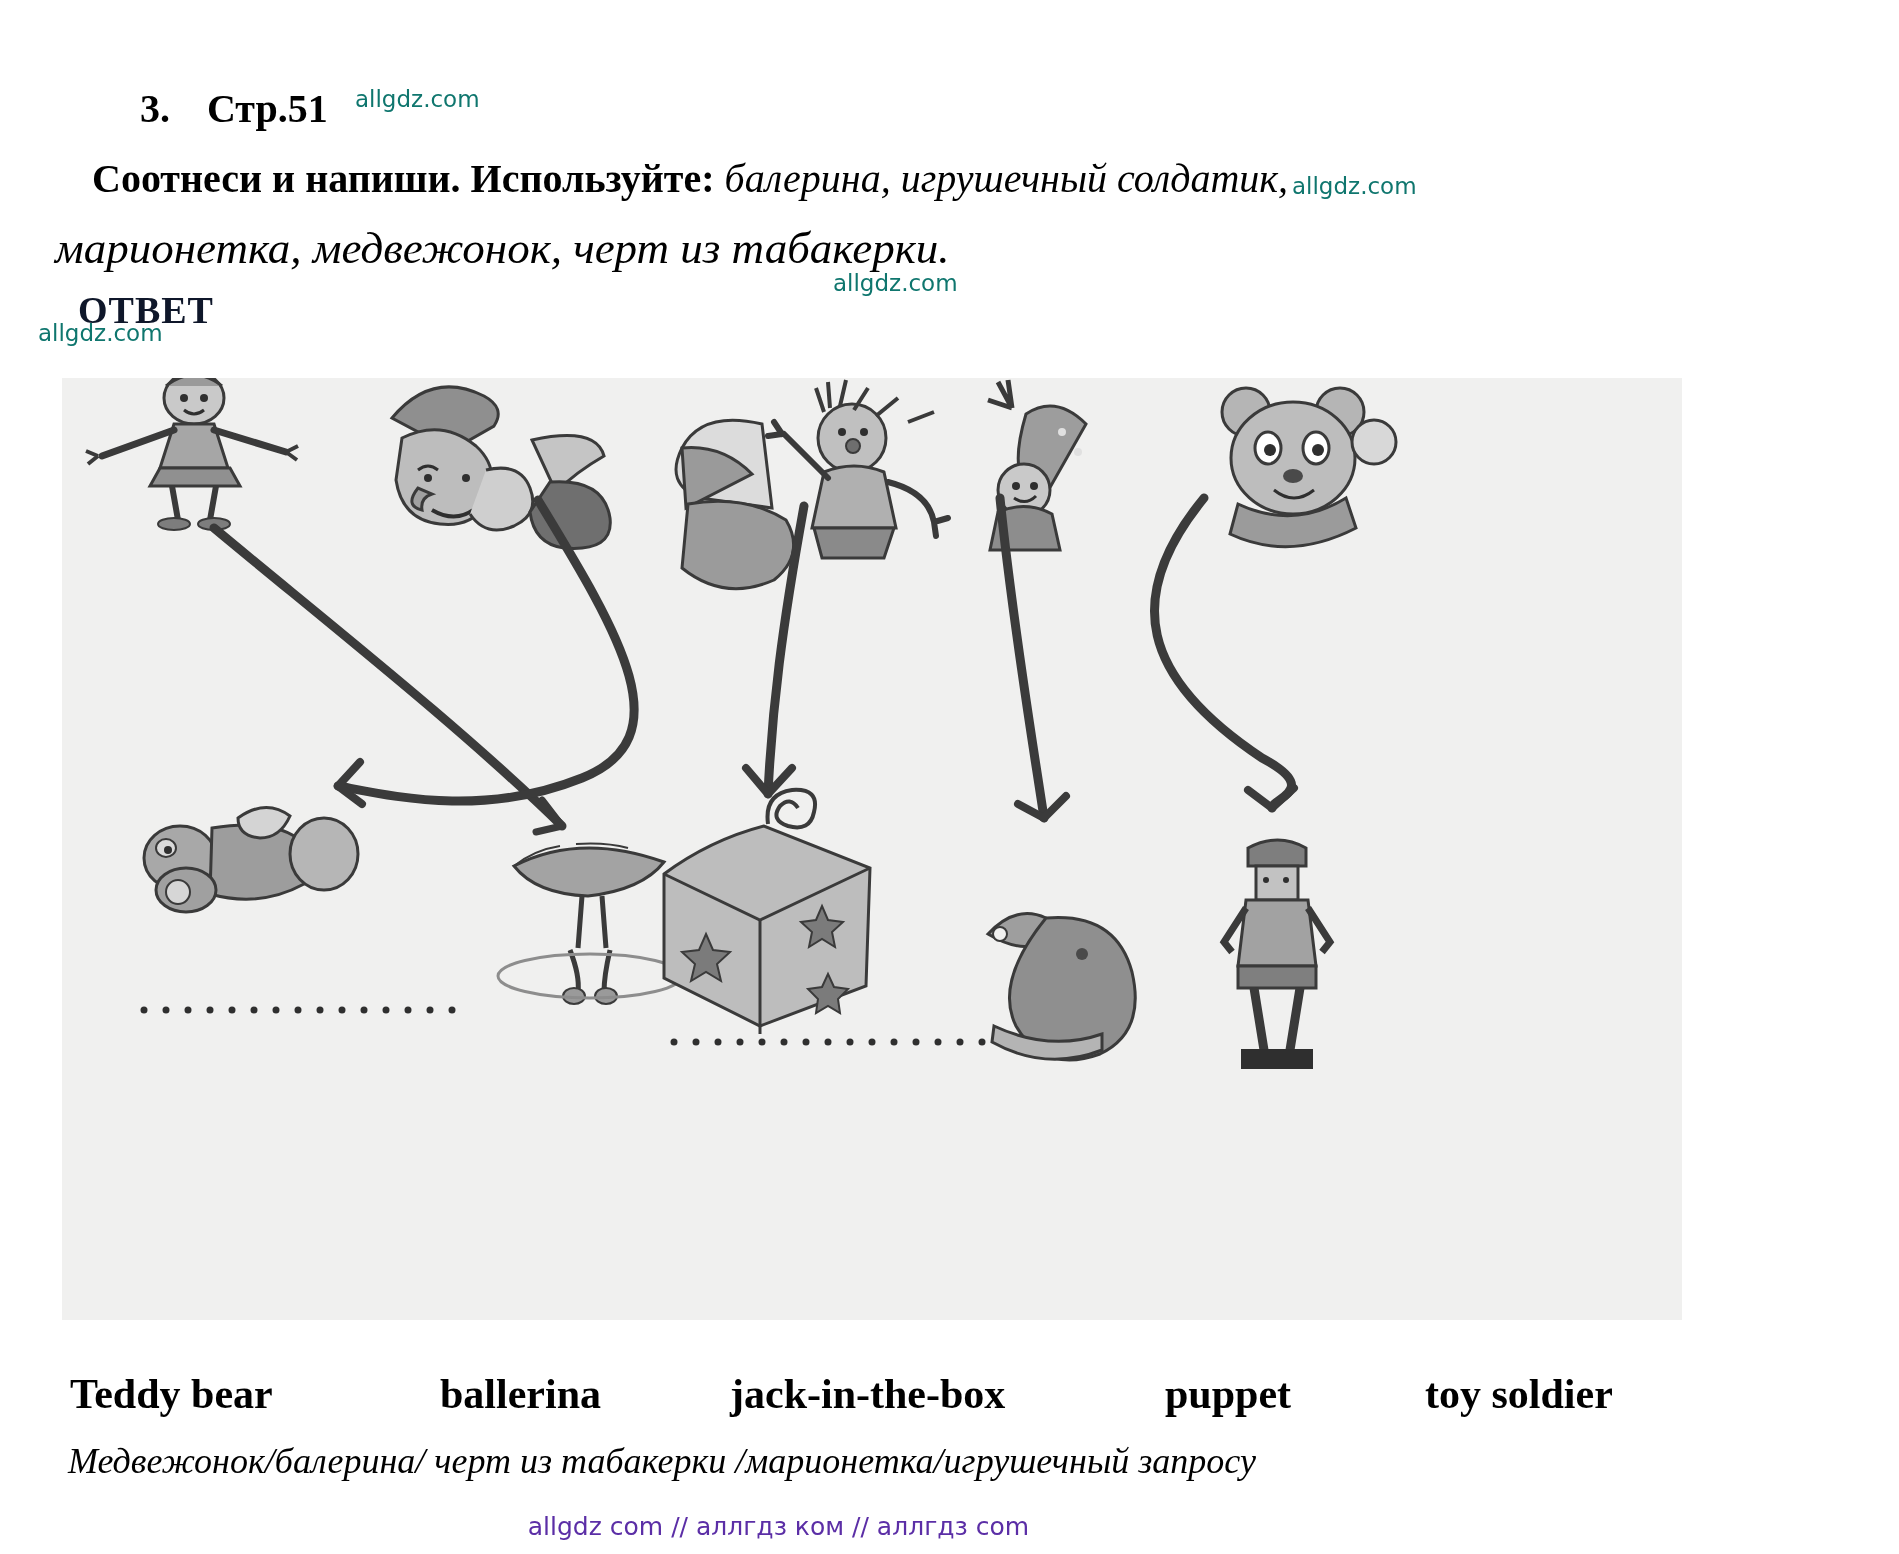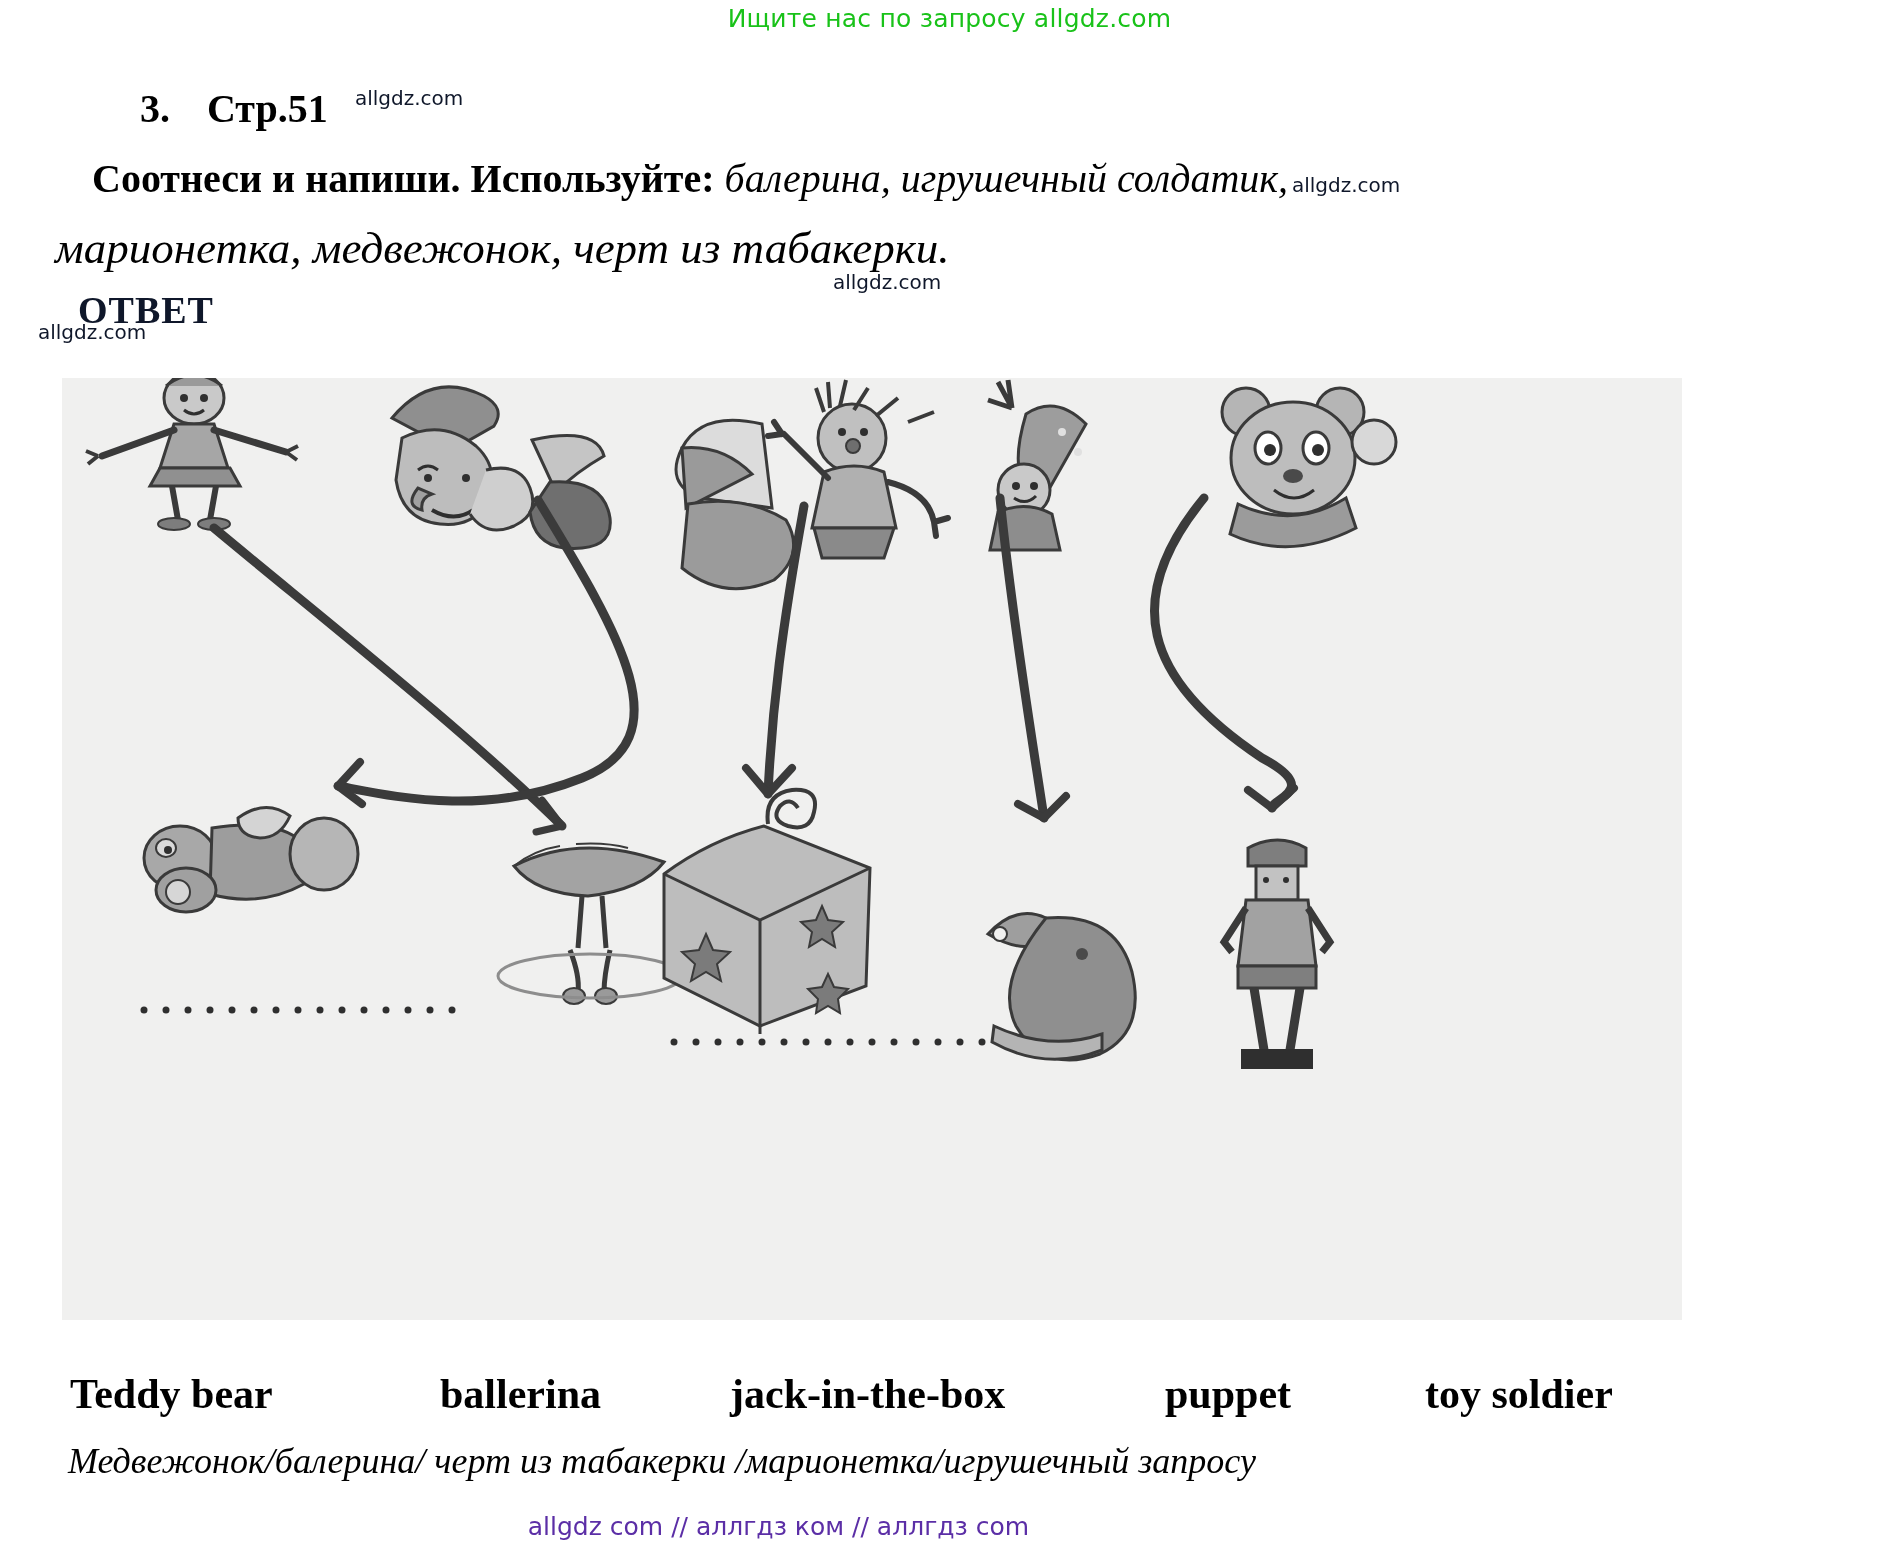--- a/index.html
+++ b/index.html
@@ -44,22 +44,22 @@
     left: 207px;
     top: 85px;
     font-family: "Liberation Serif", serif;
     font-weight: bold;
     font-size: 40px;
     color: #000;
   }
   .wm {
     position: absolute;
     font-family: "DejaVu Sans", sans-serif;
-    font-size: 20px;
-    color: #0f172a;
+    font-size: 23px;
+    color: #0f766e;
     white-space: nowrap;
   }
   .task-line1 {
     position: absolute;
     left: 68px;
     top: 155px;
     font-size: 40px;
     color: #000;
     white-space: nowrap;
   }
@@ -135,21 +135,20 @@
     font-family: "DejaVu Sans", sans-serif;
     font-size: 25px;
     color: #5b2ea6;
   }
 </style>
 </head>
 <body>
 
 <div class="page">
 
-  <div class="top-banner">Ищите нас по запросу allgdz.com</div>
 
   <div class="ex-num">3.</div>
   <div class="ex-page">Стр.51</div>
 
   <div class="task-line1">
     <b>Соотнеси и напиши. Используйте:</b><i> балерина, игрушечный солдатик,</i>
   </div>
   <div class="task-line2">марионетка, медвежонок, черт из табакерки.</div>
 
   <div class="answer-label">ОТВЕТ</div>

